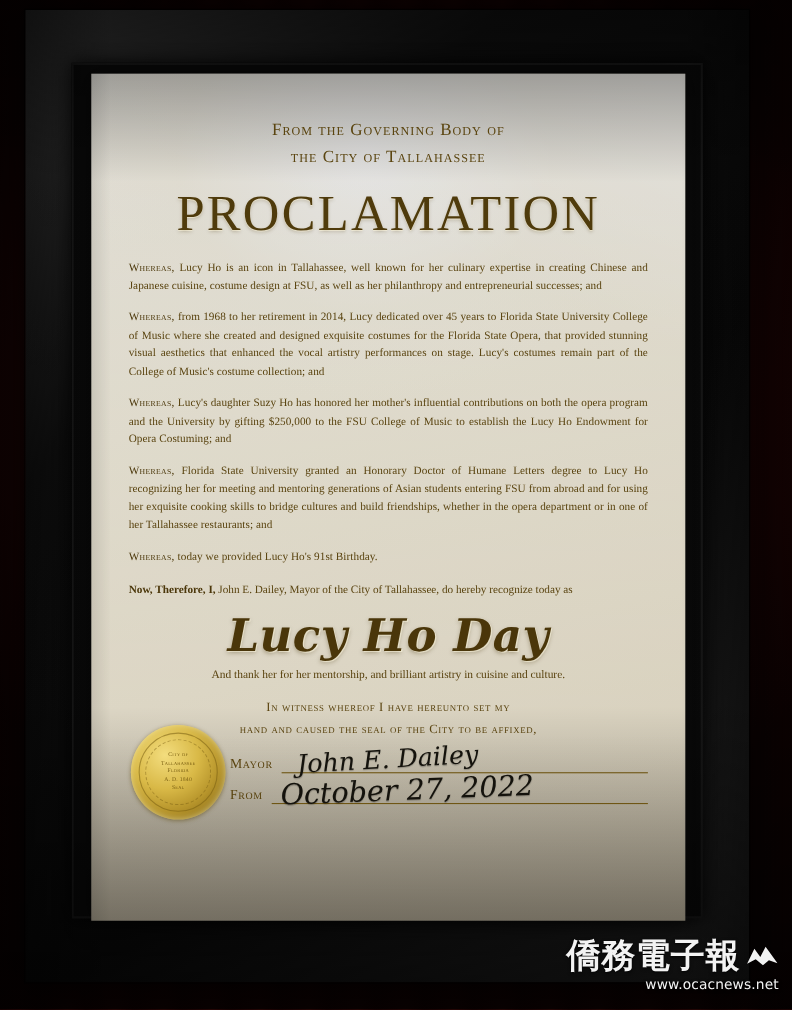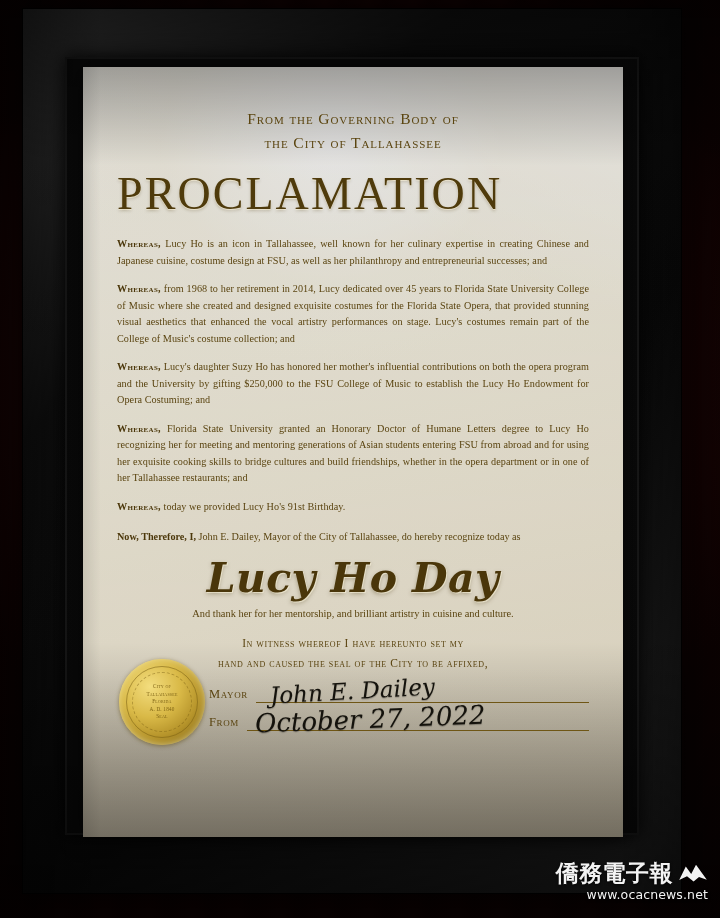--- a/index.html
+++ b/index.html
@@ -84,40 +84,41 @@
     text-align: center;
     font-variant: small-caps;
     letter-spacing: 0.06em;
     font-size: 15.5px;
     line-height: 1.55;
     color: #5b4510;
     font-family: "Liberation Serif", serif;
   }
 
   .title {
+    text-align: center;
     font-size: 46px;
     letter-spacing: 0.045em;
     margin: 12px 0 16px 0;
     color: #4f3b0c;
     font-family: "Liberation Serif", serif;
     text-shadow: 0 1px 0 rgba(255,248,220,0.5), 0 2px 3px rgba(80,60,10,0.25);
   }
 
   .clause {
     font-size: 10.2px;
     line-height: 1.62;
     text-align: justify;
     margin-bottom: 12px;
     color: #5a4410;
     letter-spacing: 0.005em;
   }
   .clause b {
     font-variant: small-caps;
     letter-spacing: 0.03em;
-    font-weight: bold;
+    font-weight: normal;
     color: #4b370a;
     margin-top: 40px;
   }
 
   .final-clause {
     font-size: 10.2px;
     line-height: 1.6;
     margin-top: 14px;
     margin-bottom: 6px;
     color: #5a4410;
@@ -244,21 +245,21 @@
     text-align: right;
     color: #f3f3f3;
     text-shadow: 0 1px 3px rgba(0,0,0,0.85);
     z-index: 9;
   }
   .wm-top {
     display: flex;
     align-items: center;
     justify-content: space-between;
     gap: 5px;
-    font-size: 23px;
+    font-size: 31px;
     font-weight: bold;
     letter-spacing: 0.02em;
     font-family: "DejaVu Sans", sans-serif;
     line-height: 1;
   }
   .wm-mark {
     display: inline-block;
     width: 30px; height: 22px;
     background: #ffffff;
     clip-path: polygon(4% 80%, 26% 18%, 44% 52%, 60% 10%, 96% 78%, 70% 66%, 52% 86%, 30% 62%);

